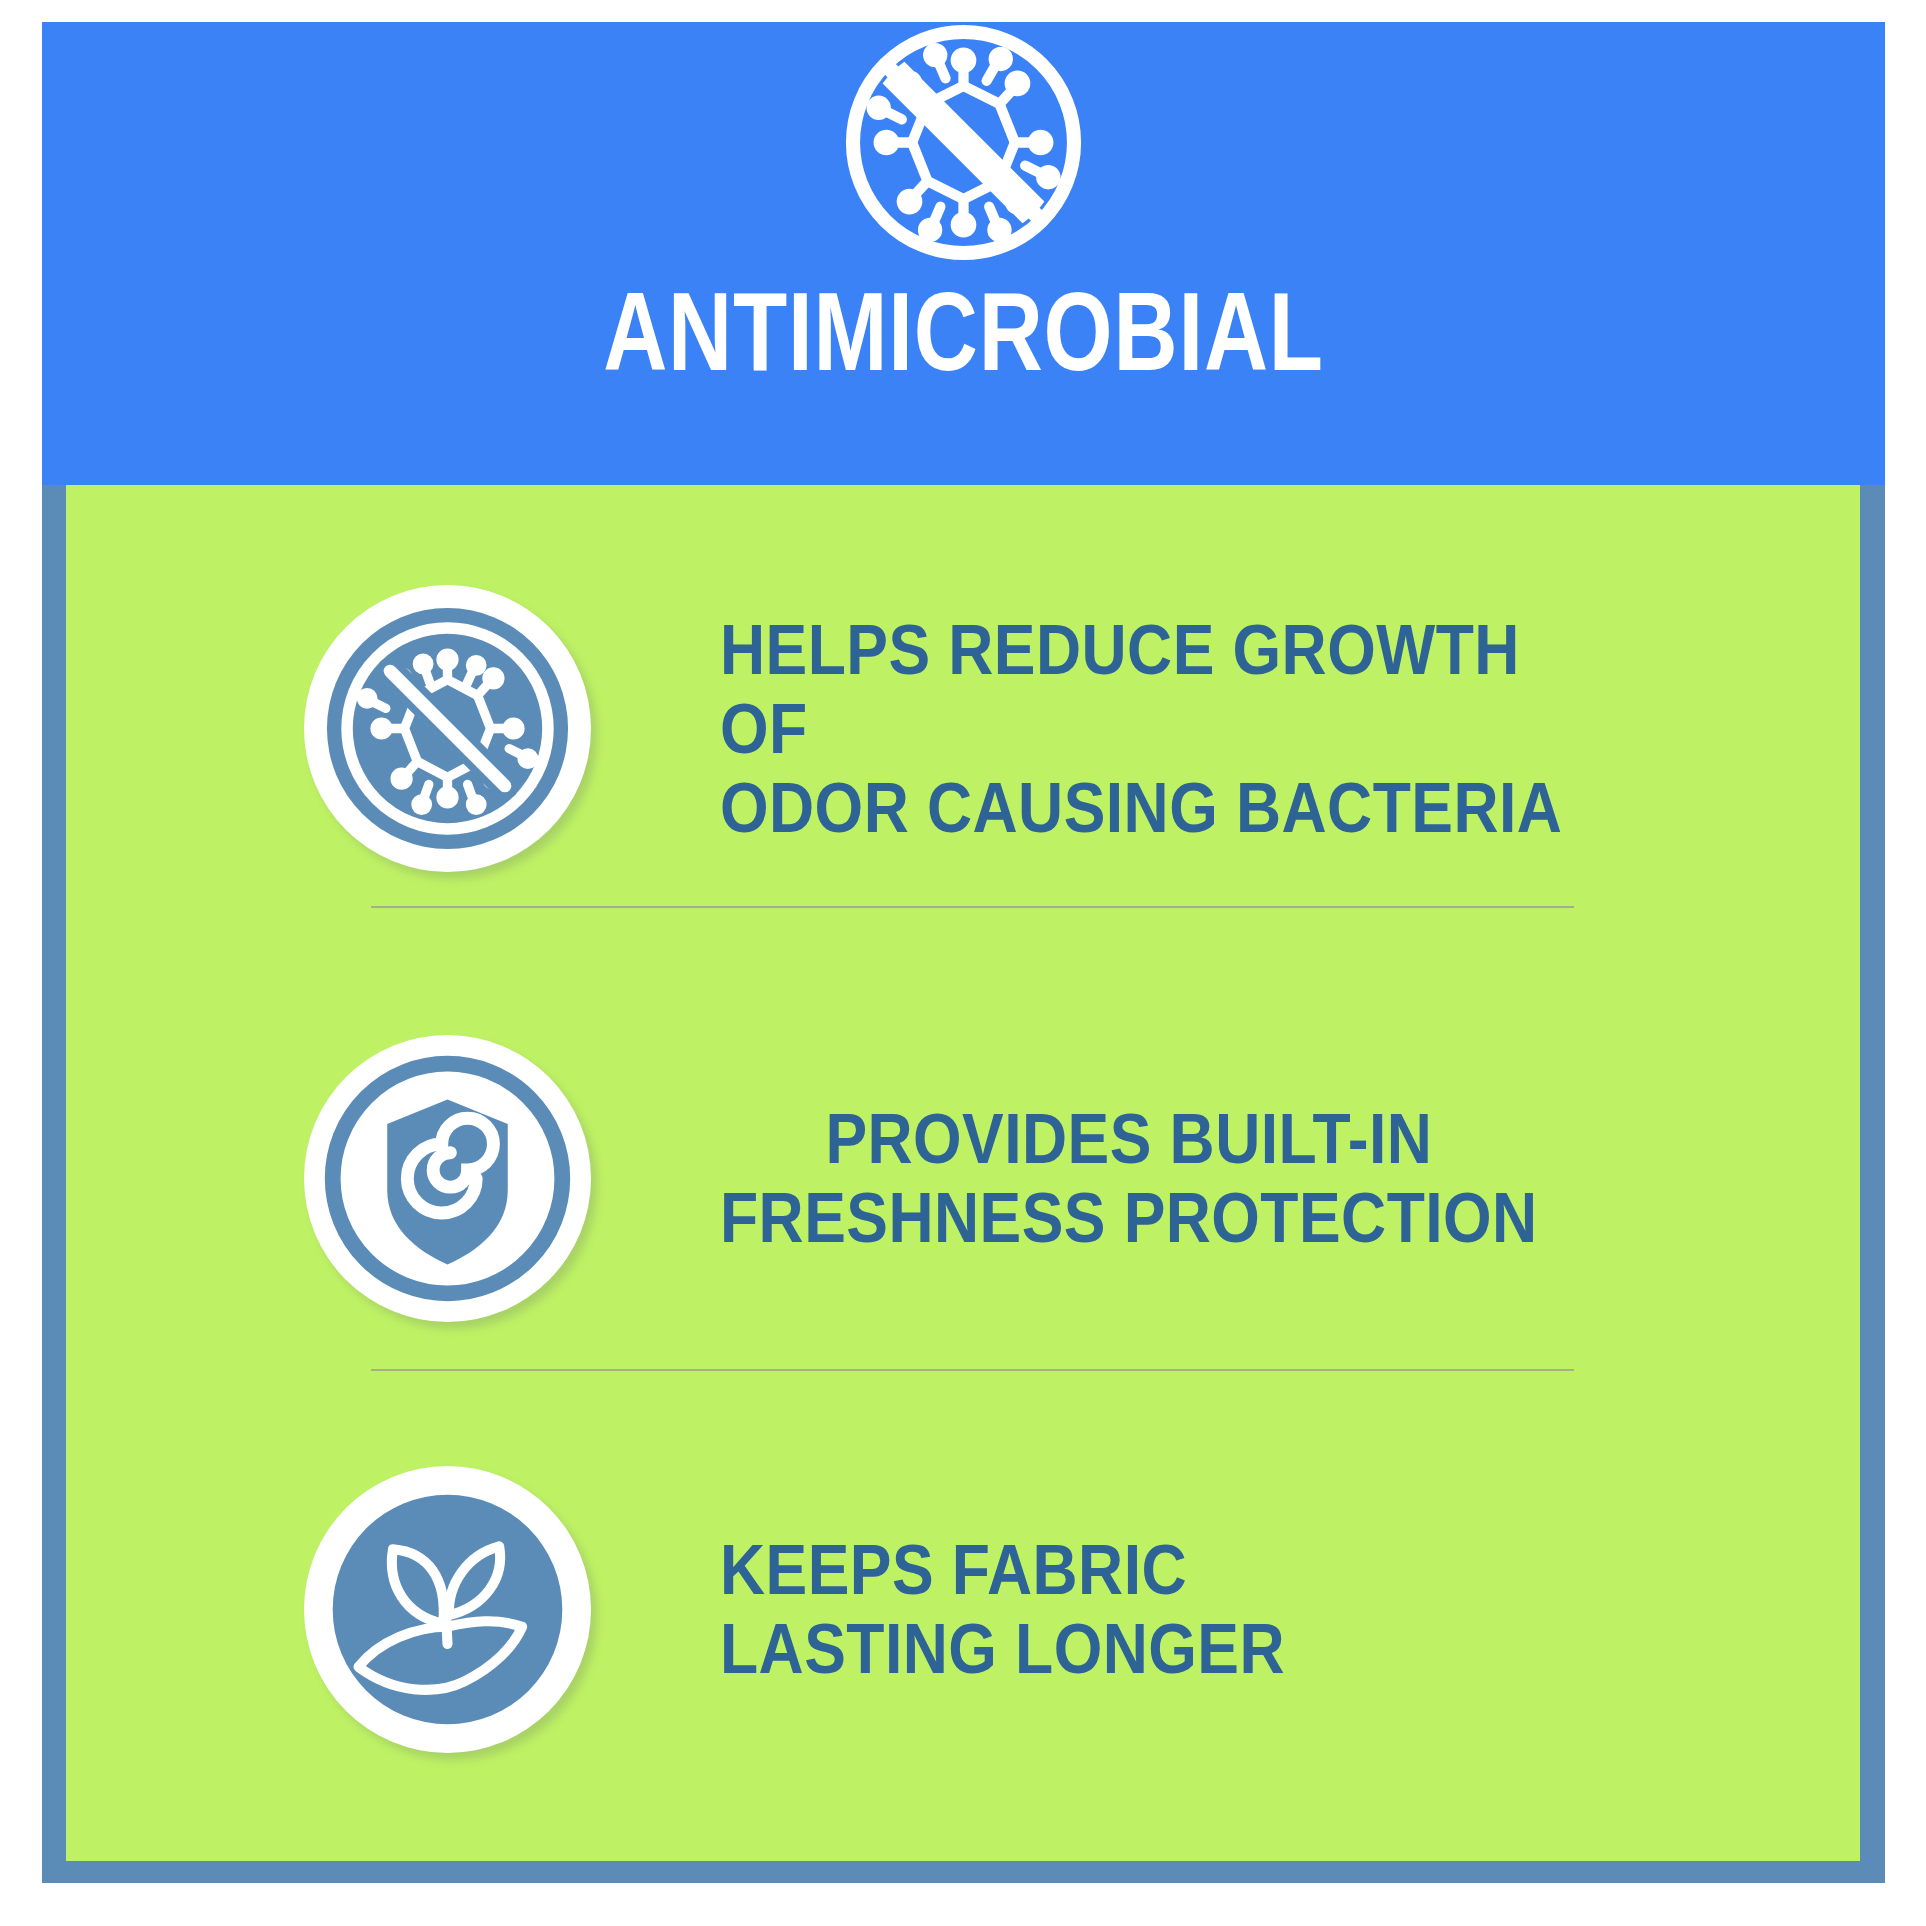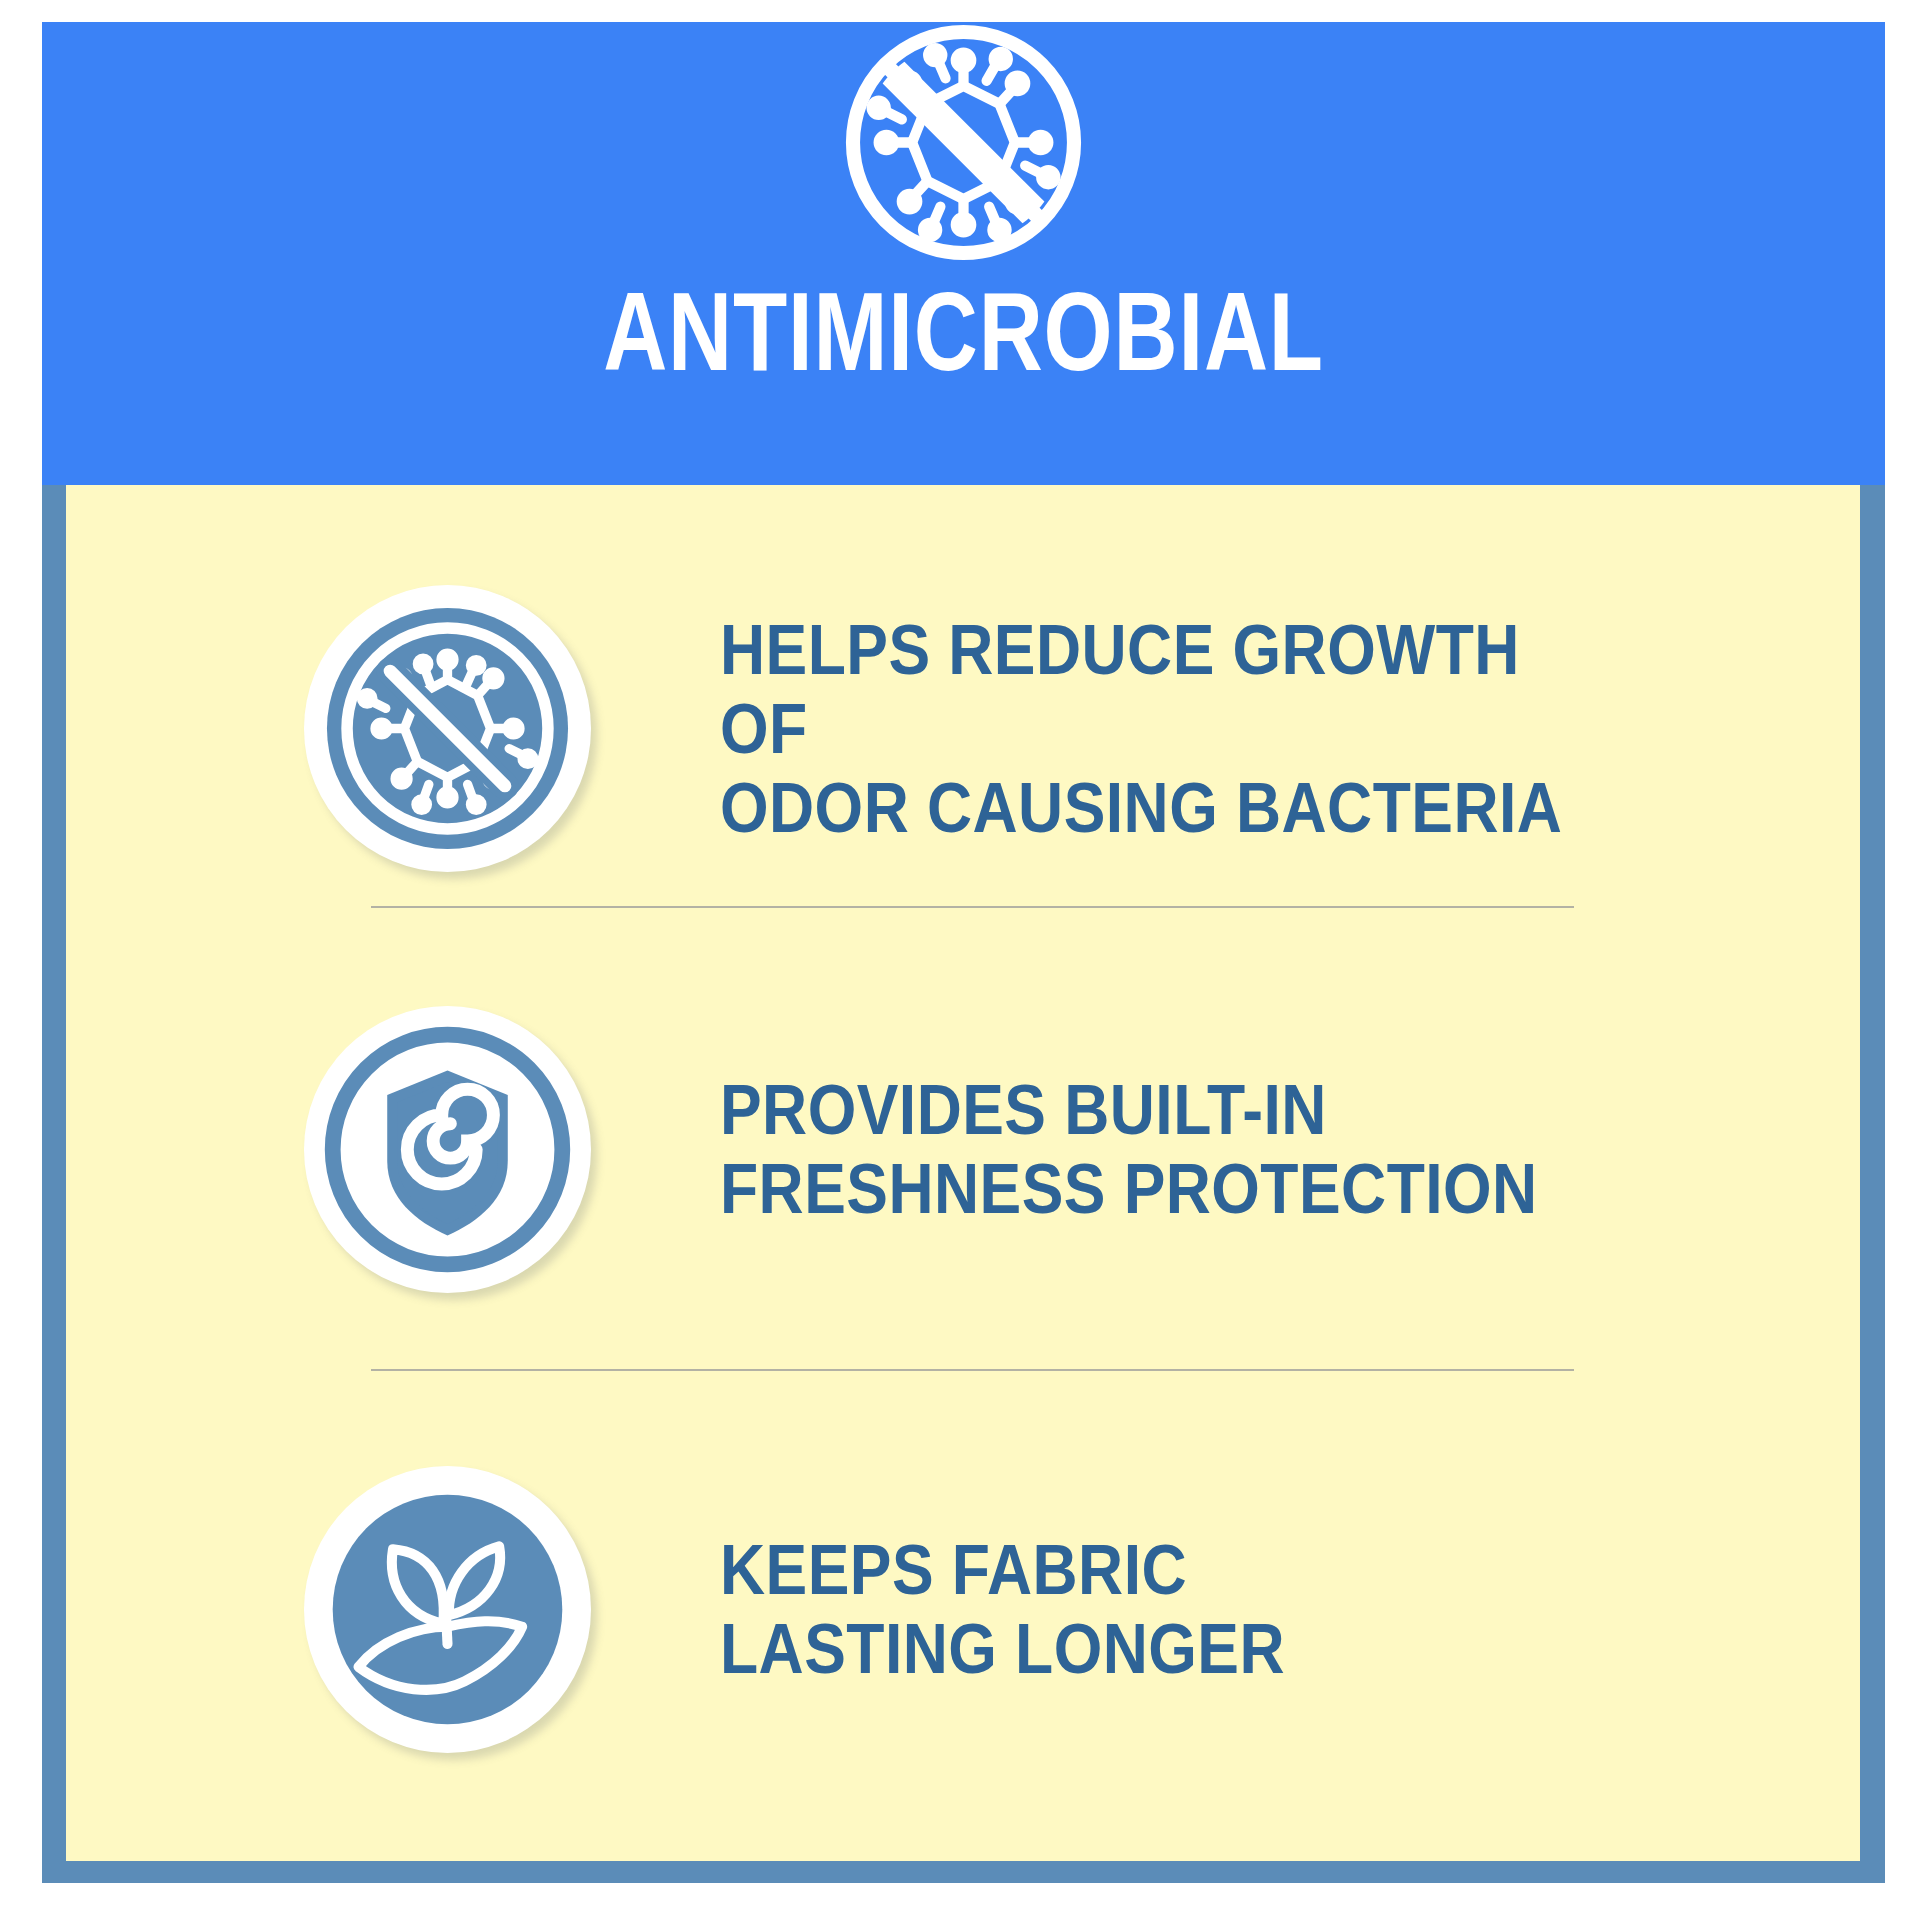--- a/index.html
+++ b/index.html
@@ -63,21 +63,21 @@
     height: 257px;
   }
 
   
   .panel {
     position: absolute;
     left: 66px;
     top: 485px;
     width: 1794px;
     height: 1376px;
-    background: #fef9c3;
+    background: #bef264;
     box-sizing: border-box;
   }
 
   
   .rows {
     position: absolute;
     left: 0;
     top: 0;
     width: 100%;
     height: 100%;
@@ -85,21 +85,21 @@
 
   .feature-row {
     position: absolute;
     left: 238px;
     width: 1406px;
     height: 396px;
     display: flex;
     align-items: center;
   }
   .feature-row.r1 { top: 45px; }
-  .feature-row.r2 { top: 466px; }
+  .feature-row.r2 { top: 495px; text-align: center; }
   .feature-row.r3 { top: 926px; }
 
   .icon-wrap {
     position: relative;
     width: 287px;
     height: 287px;
     flex: 0 0 287px;
     border-radius: 50%;
     background: #ffffff;
     box-shadow: 6px 7px 9px rgba(90,100,110,0.22);

